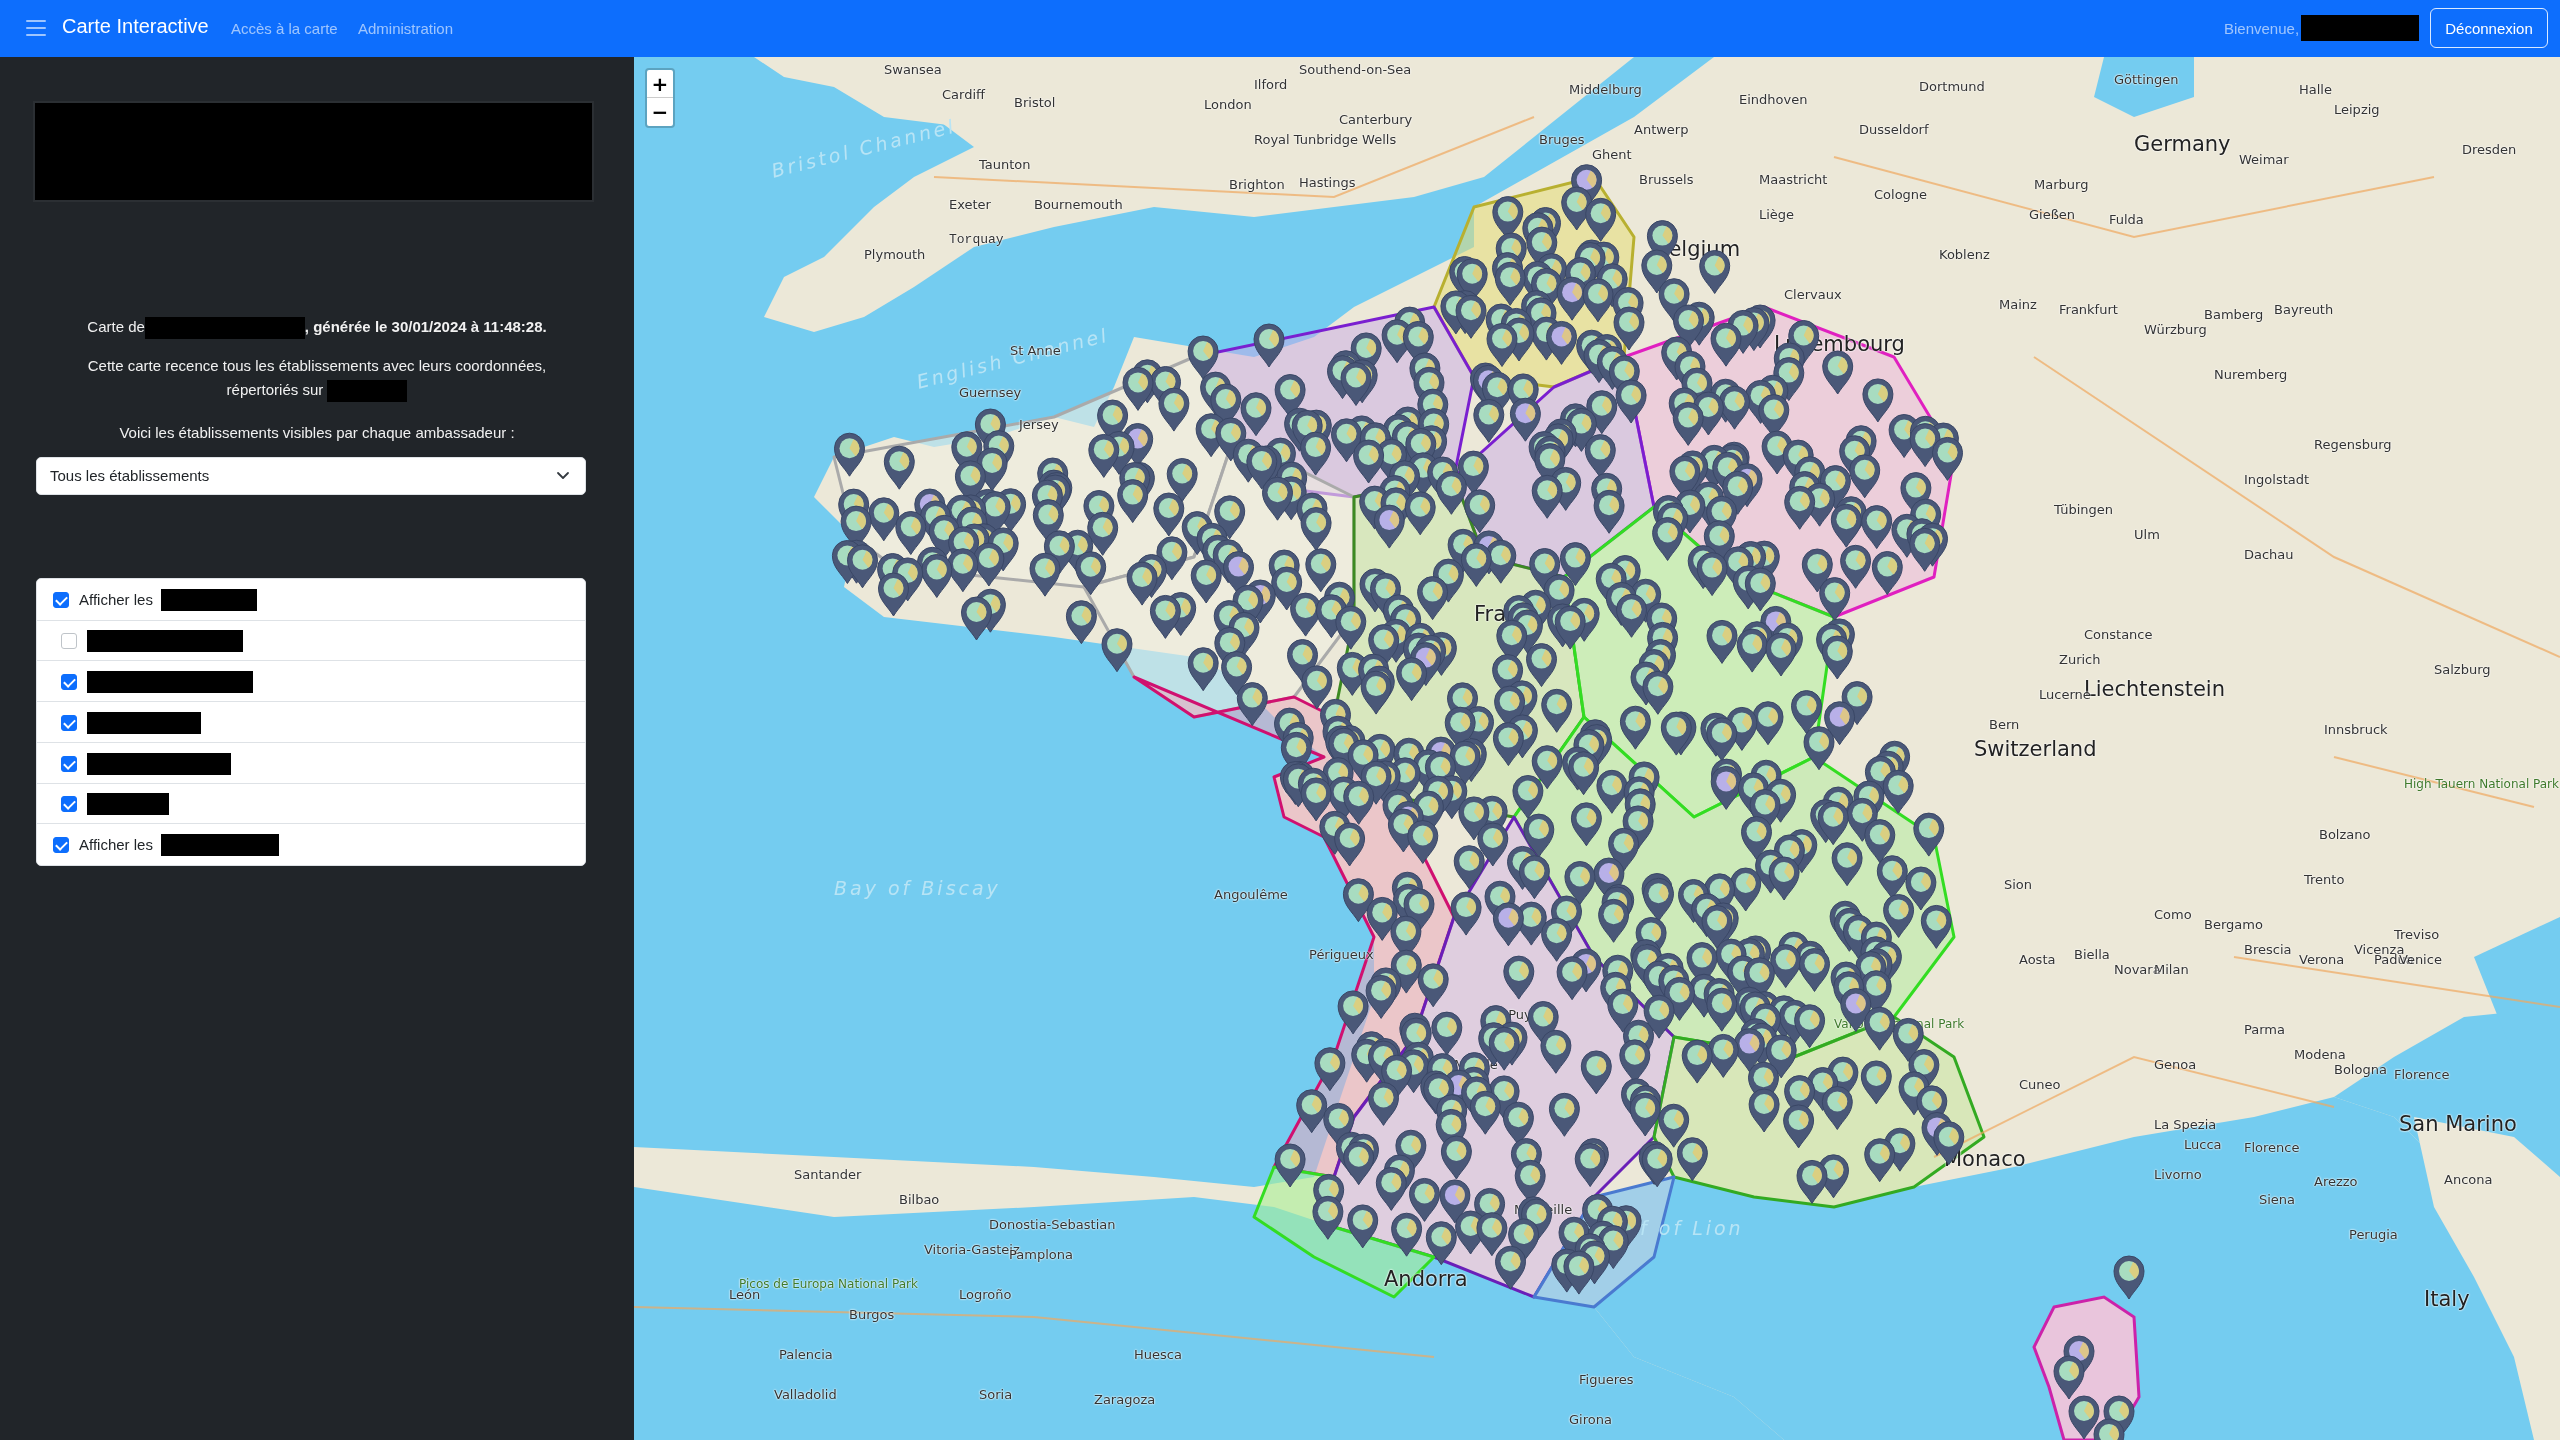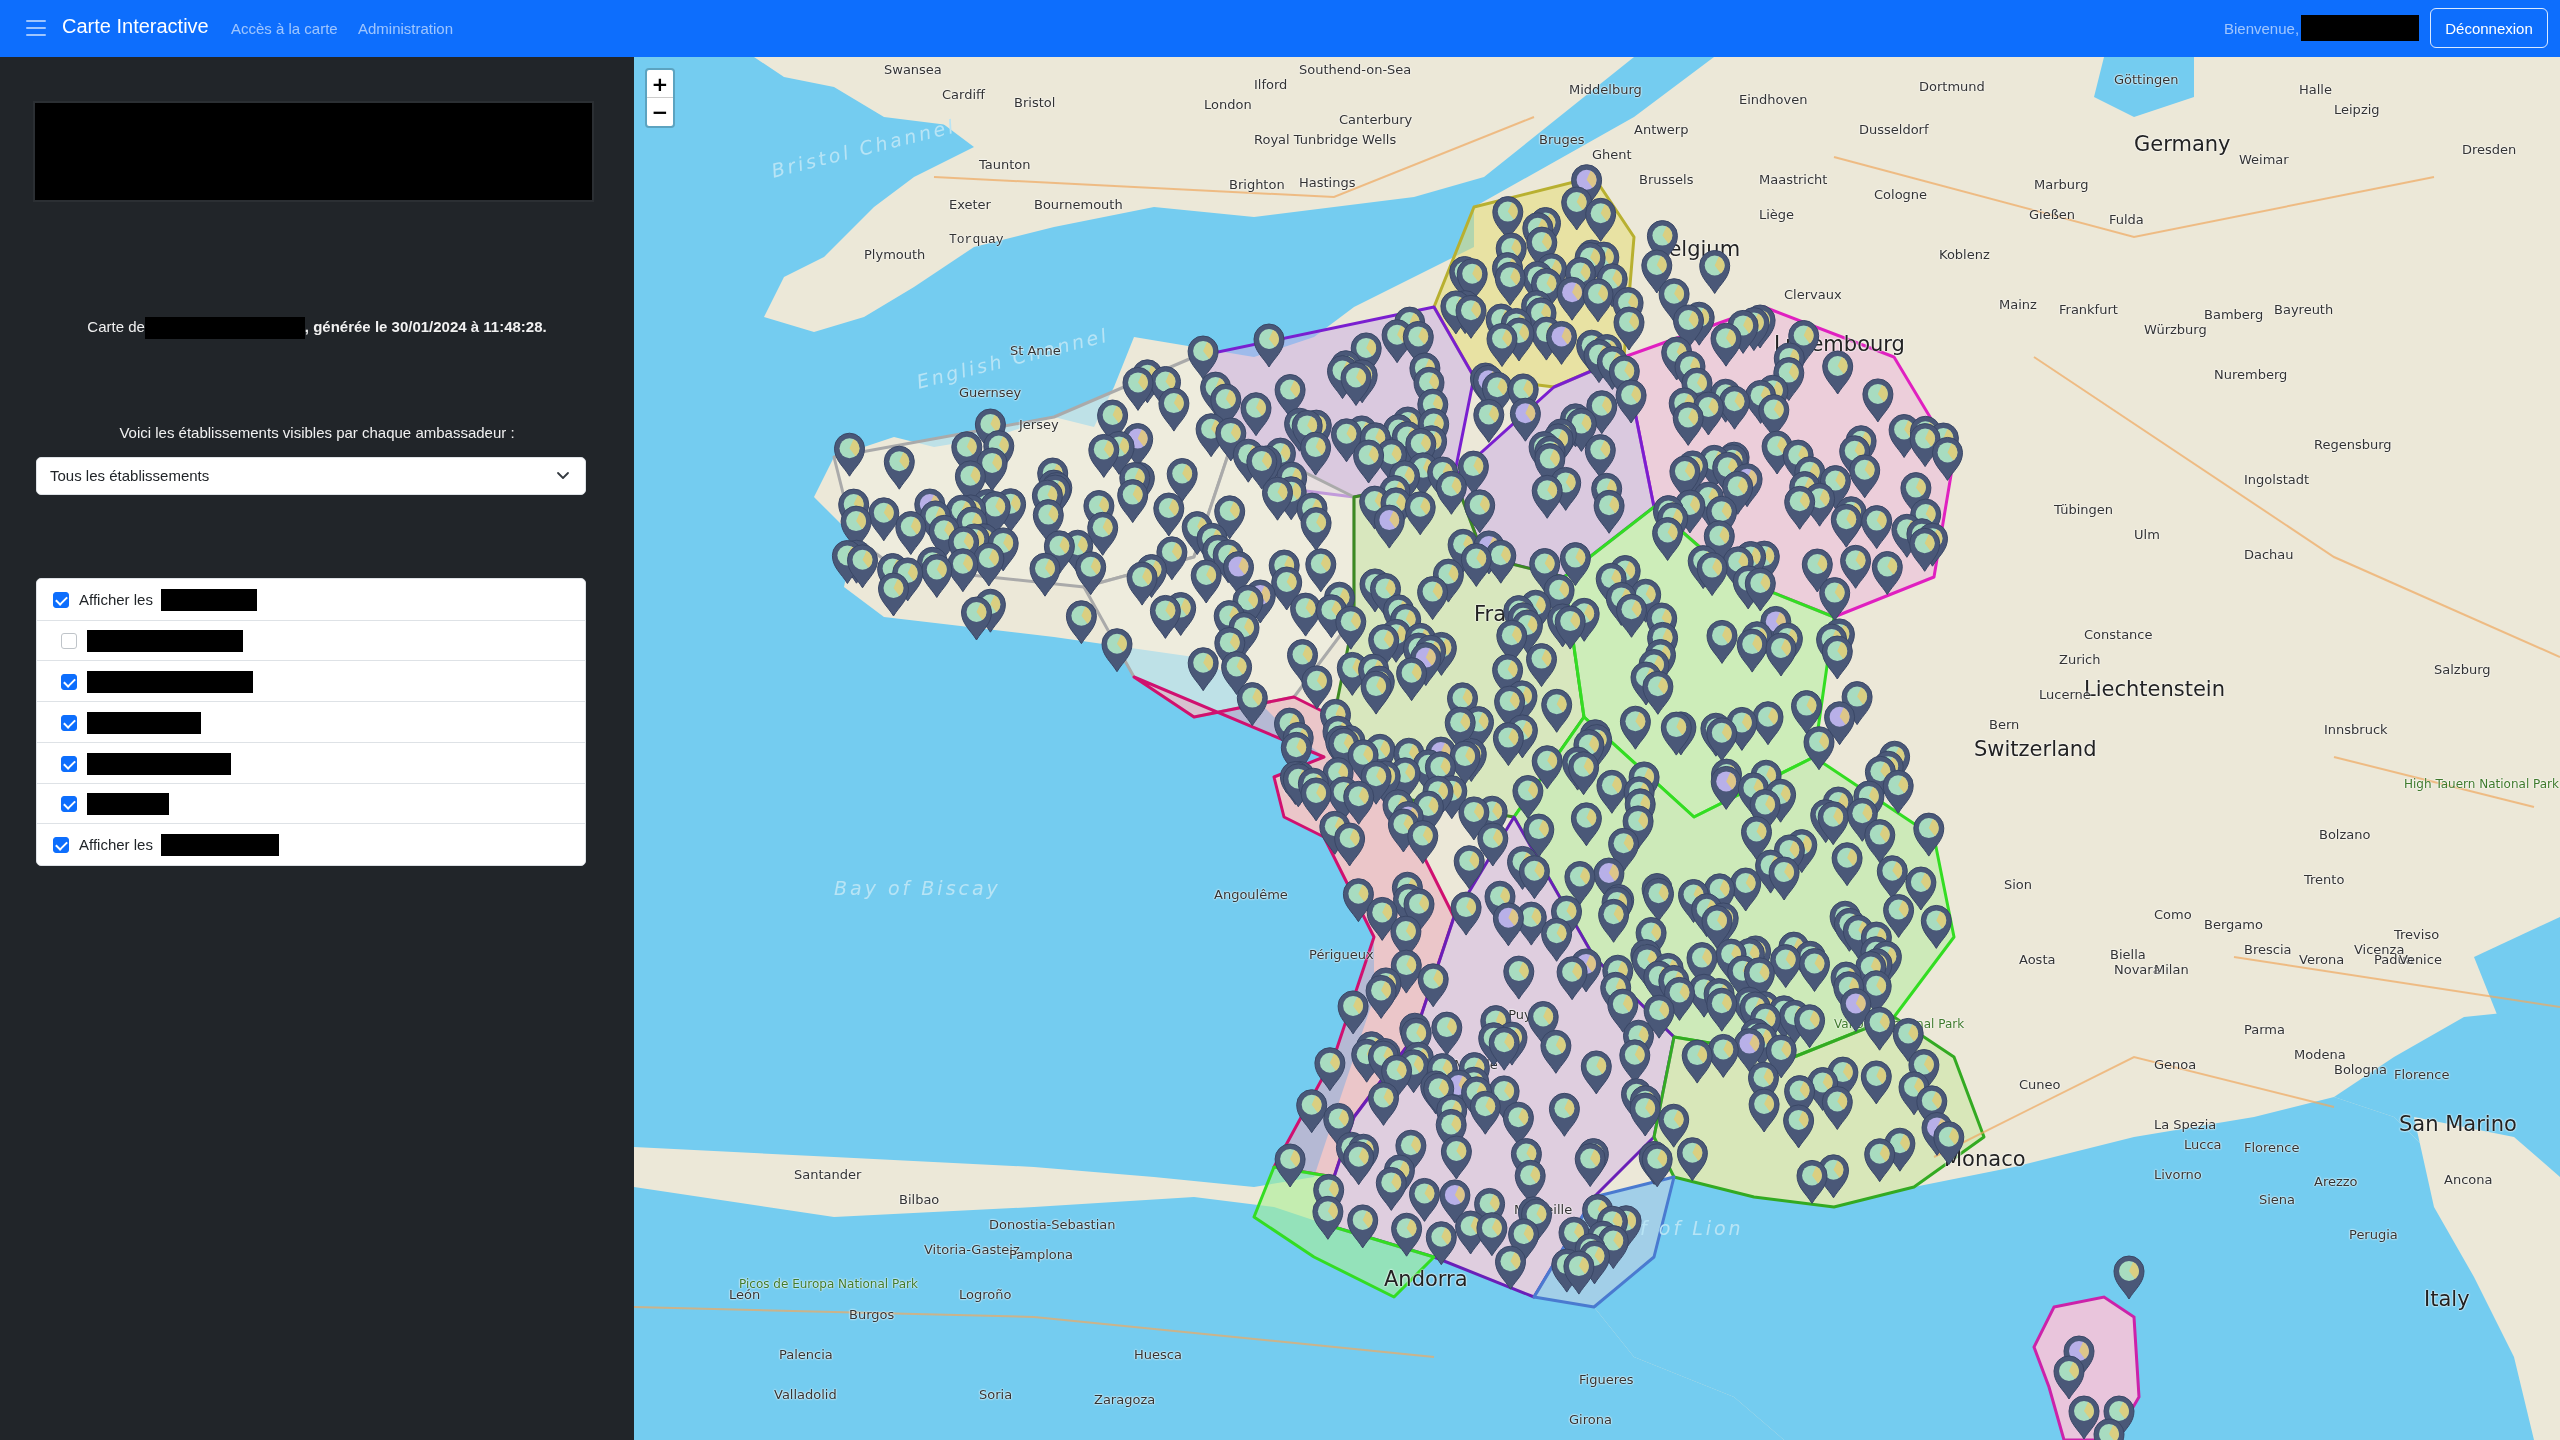--- a/index.html
+++ b/index.html
@@ -61,20 +61,24 @@
   <div class="nav-link l2">Administration</div>
   <div class="welcome">Bienvenue,</div>
   <div class="redact welcome-name"></div>
   <div class="logout-btn">Déconnexion</div>
 </div>
 
 <div class="sidebar">
   <div class="logo-block"></div>
   <div class="info i1">
     <span>Carte de</span><span class="redact" style="width:160px;height:22px;vertical-align:middle;"></span><b>, générée le 30/01/2024 à 11:48:28.</b>
+  </div>
+  <div class="info i2">
+    <div>Cette carte recence tous les établissements avec leurs coordonnées,</div>
+    <div><span>répertoriés sur</span> <span class="redact" style="width:80px;height:22px;vertical-align:middle;"></span></div>
   </div>
   <div class="info i3">Voici les établissements visibles par chaque ambassadeur :</div>
 
   <div class="select-wrap">
     <span class="select-value">Tous les établissements</span>
     <svg class="select-chevron" viewBox="0 0 16 16">
         <path d="M3 6 L8 11 L13 6" fill="none" stroke="#343a40" stroke-width="1.8" stroke-linecap="round" stroke-linejoin="round"></path>
       </svg>
   </div>
 
@@ -209,21 +213,21 @@
       <div class="map-label city" style="left: 1500px; top: 470px;">Ulm</div>
       <div class="map-label city" style="left: 1610px; top: 415px;">Ingolstadt</div>
       <div class="map-label city" style="left: 1680px; top: 380px;">Regensburg</div>
       <div class="map-label city" style="left: 1610px; top: 490px;">Dachau</div>
       <div class="map-label city" style="left: 1450px; top: 570px;">Constance</div>
       <div class="map-label city" style="left: 1425px; top: 595px;">Zurich</div>
       <div class="map-label city" style="left: 1405px; top: 630px;">Lucerne</div>
       <div class="map-label city" style="left: 1355px; top: 660px;">Bern</div>
       <div class="map-label city" style="left: 1370px; top: 820px;">Sion</div>
       <div class="map-label city" style="left: 1385px; top: 895px;">Aosta</div>
-      <div class="map-label city" style="left: 1440px; top: 890px; margin-left: 36px;">Biella</div>
+      <div class="map-label city" style="left: 1440px; top: 890px;">Biella</div>
       <div class="map-label city" style="left: 1480px; top: 905px;">Novara</div>
       <div class="map-label city" style="left: 1520px; top: 905px;">Milan</div>
       <div class="map-label city" style="left: 1520px; top: 850px;">Como</div>
       <div class="map-label city" style="left: 1570px; top: 860px;">Bergamo</div>
       <div class="map-label city" style="left: 1610px; top: 885px;">Brescia</div>
       <div class="map-label city" style="left: 1665px; top: 895px;">Verona</div>
       <div class="map-label city" style="left: 1720px; top: 885px;">Vicenza</div>
       <div class="map-label city" style="left: 1740px; top: 895px;">Padua</div>
       <div class="map-label city" style="left: 1765px; top: 895px;">Venice</div>
       <div class="map-label city" style="left: 1760px; top: 870px;">Treviso</div>

